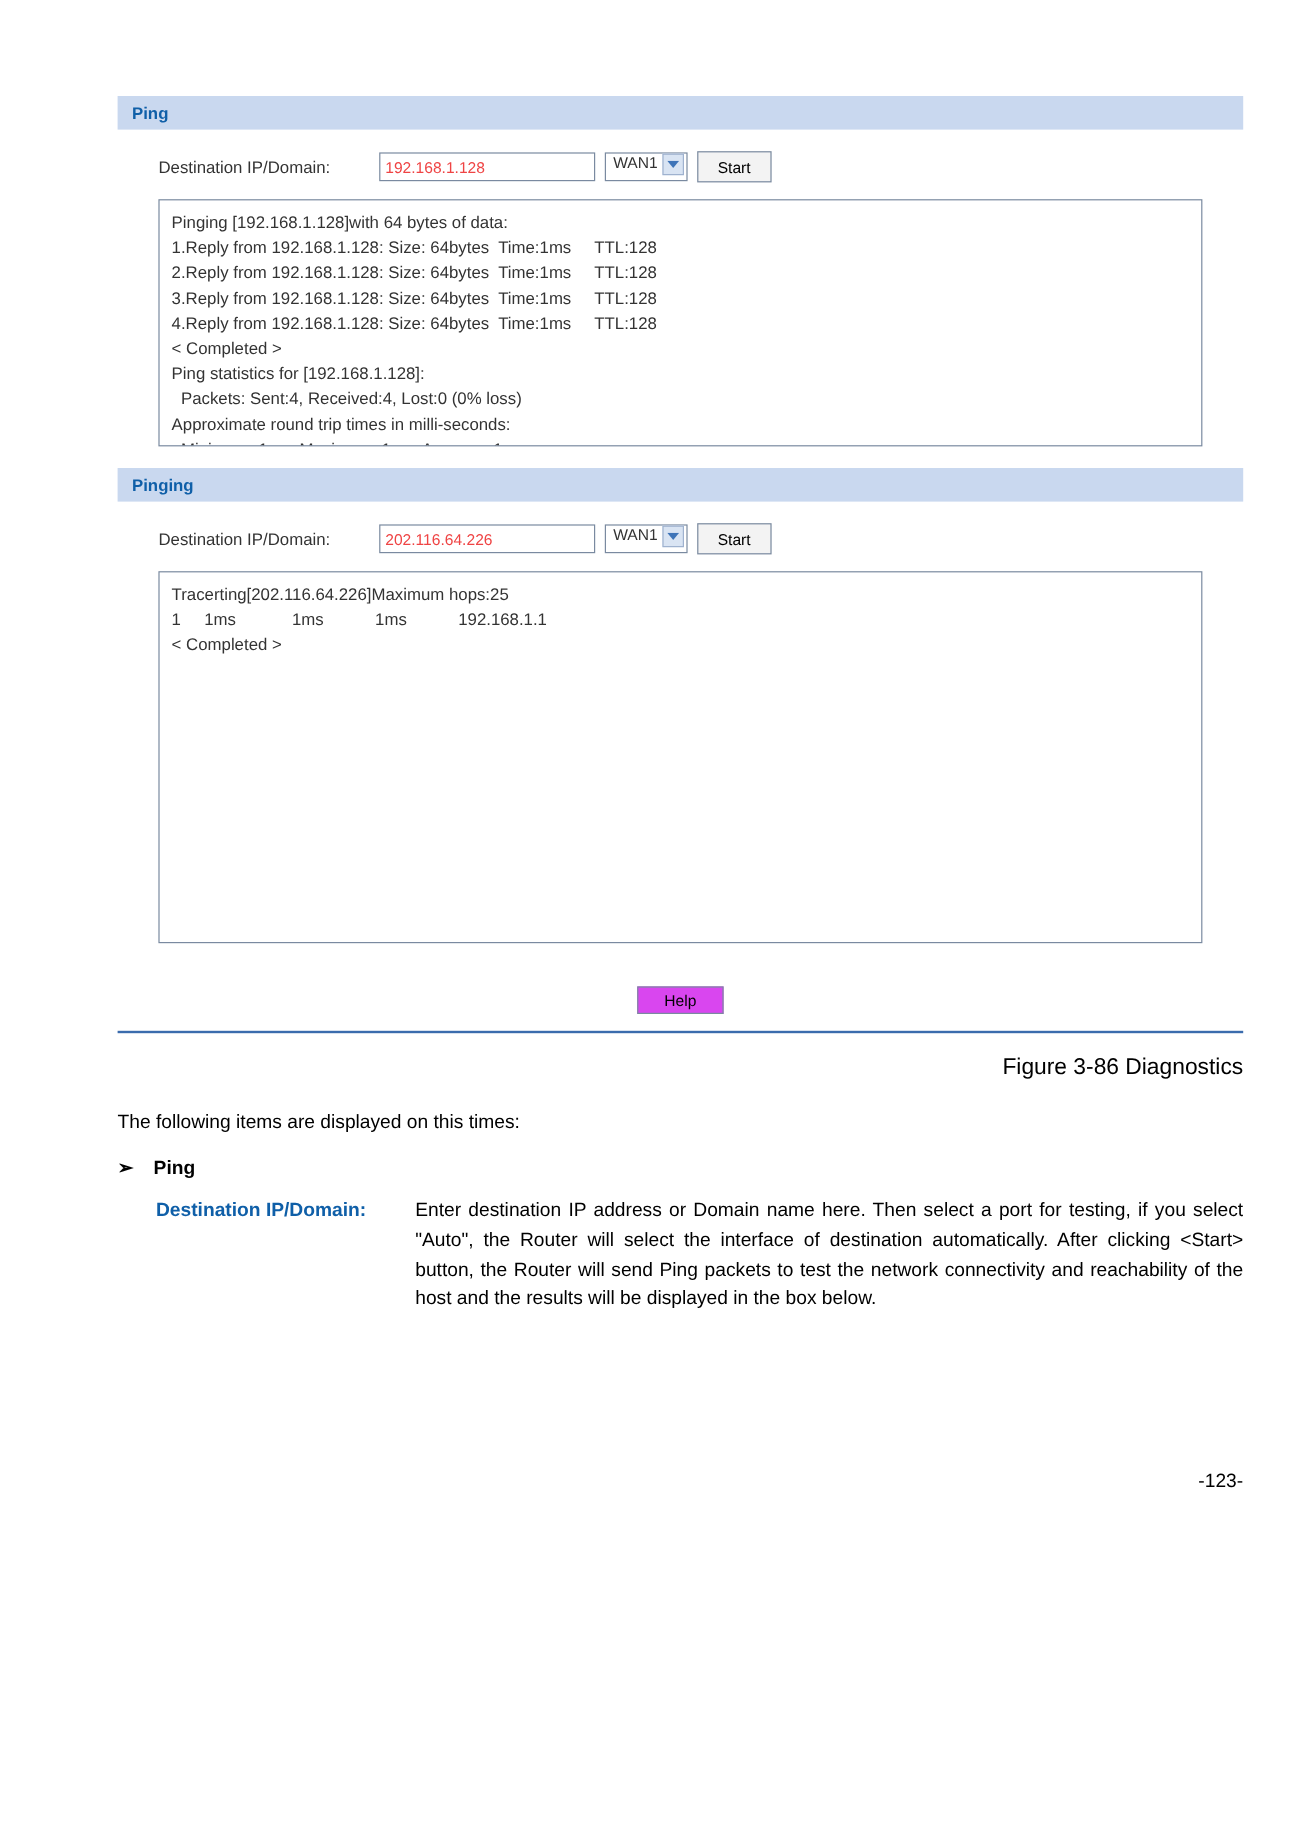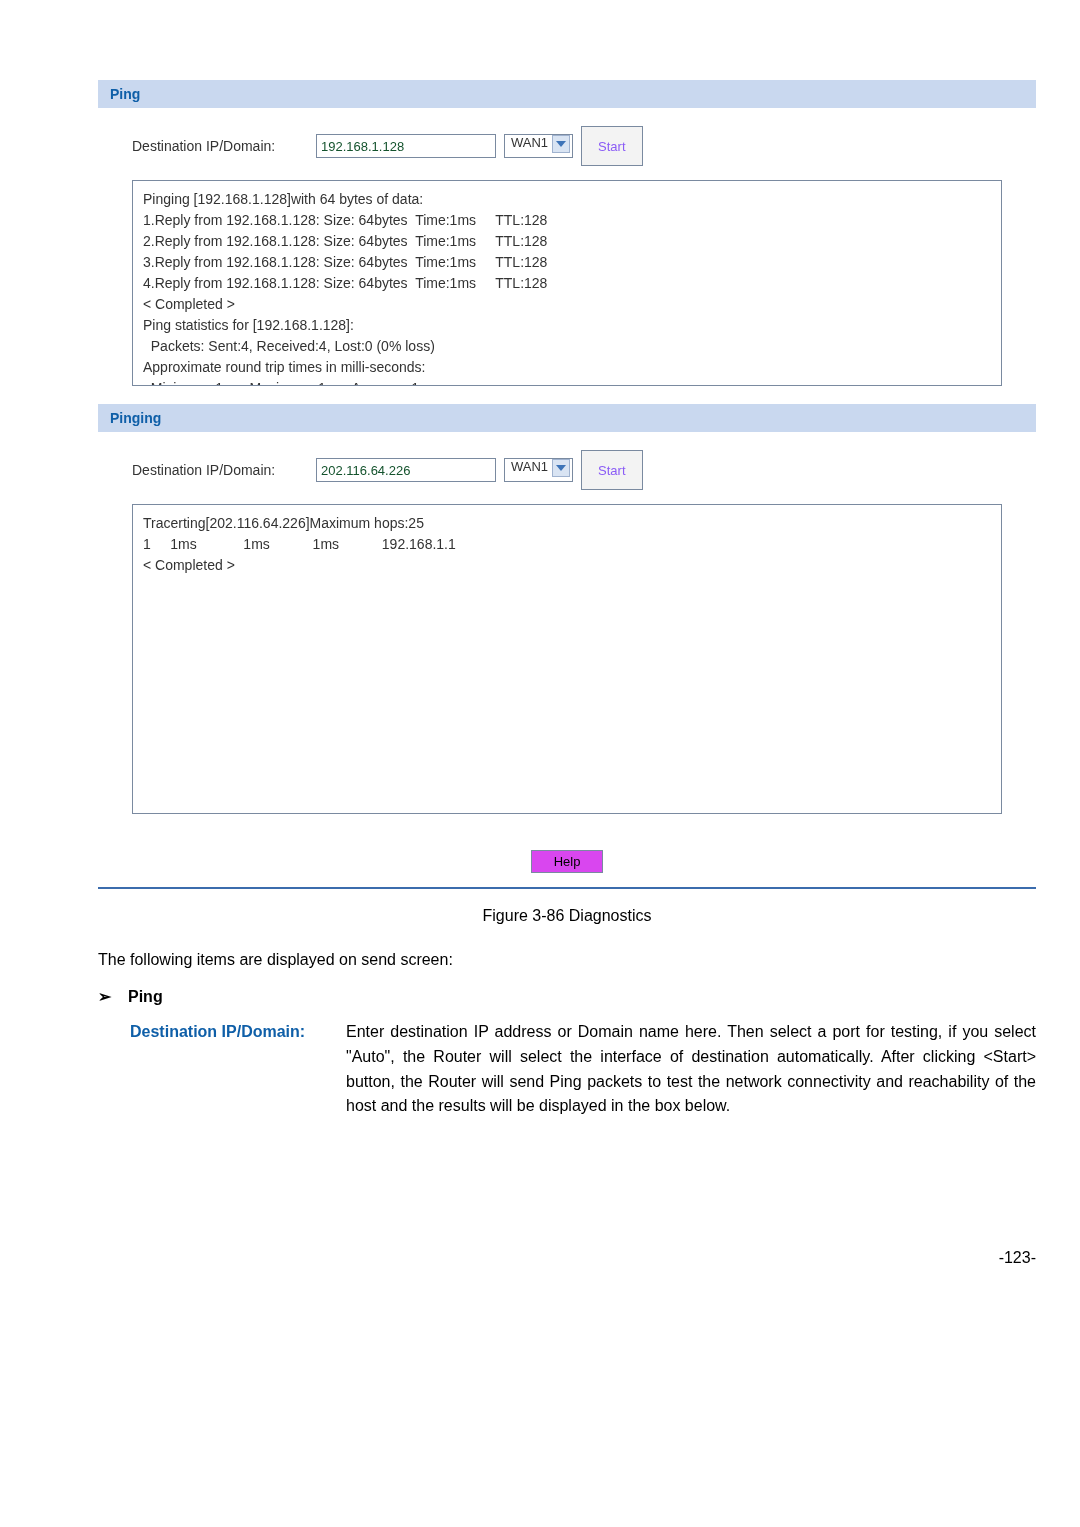--- a/index.html
+++ b/index.html
@@ -39,21 +39,21 @@
     font-size: 14px;
   }
   .text-input {
     border: 1px solid #7a8aa0;
     font-family: Verdana, Arial, sans-serif;
     font-size: 13px;
     padding: 2px 4px;
     height: 24px;
     width: 180px;
     background: #fff;
-    color: #14532d;
+    color: #ef4444;
   }
   .select-wrap {
     position: relative;
     display: inline-flex;
     align-items: flex-start;
     border: 1px solid #7a8aa0;
     height: 24px;
     background: #fff;
     padding: 0 2px 0 6px;
     font-size: 13px;
@@ -68,25 +68,25 @@
     display: flex;
     align-items: center;
     justify-content: center;
     color: #3e74b8;
     font-size: 11px;
     line-height: 1;
   }
   .btn {
     border: 1px solid #7a8aa0;
     background: #f3f3f3;
-    height: 40px;
+    height: 26px;
     padding: 0 16px;
     font-family: Verdana, Arial, sans-serif;
     font-size: 13px;
-    color: #8b5cf6;
+    color: #000000;
     cursor: pointer;
   }
   .output-box {
     border: 1px solid #7a8aa0;
     padding: 8px 10px;
     font-size: 14px;
     color: #333;
     line-height: 1.5;
     white-space: pre;
     font-family: Verdana, Arial, sans-serif;
@@ -105,23 +105,23 @@
     font-size: 13px;
     font-family: Verdana, Arial, sans-serif;
     cursor: pointer;
   }
   .rule {
     border: none;
     border-top: 2px solid #3b6cad;
     margin: 0 0 18px 0;
   }
   .figure-caption {
-    text-align: center;
-    font-family: Arial, sans-serif;
-    font-size: 16px;
+    text-align: right;
+    font-family: Arial, sans-serif;
+    font-size: 19px;
     color: #000;
     margin: 0 0 26px 0;
   }
   .desc-intro {
     font-family: Arial, sans-serif;
     font-size: 16px;
     margin: 0 0 18px 0;
   }
   .bullet-row {
     display: flex;
@@ -214,21 +214,21 @@
   </div>
 
   <div class="help-row">
     <button class="help-btn">Help</button>
   </div>
 
   <hr class="rule">
 
   <p class="figure-caption">Figure 3-86 Diagnostics</p>
 
-  <p class="desc-intro">The following items are displayed on send screen:</p>
+  <p class="desc-intro">The following items are displayed on this times:</p>
 
   <div class="bullet-row">
     <span class="bullet-arrow">➢</span>
     <span>Ping</span>
   </div>
 
   <div class="term-row">
     <span class="term-label">Destination IP/Domain:</span>
     <span class="term-text">Enter destination IP address or Domain name here. Then select a port for testing, if you select "Auto", the Router will select the interface of destination automatically. After clicking &lt;Start&gt; button, the Router will send Ping packets to test the network connectivity and reachability of the host and the results will be displayed in the box below.</span>
   </div>

